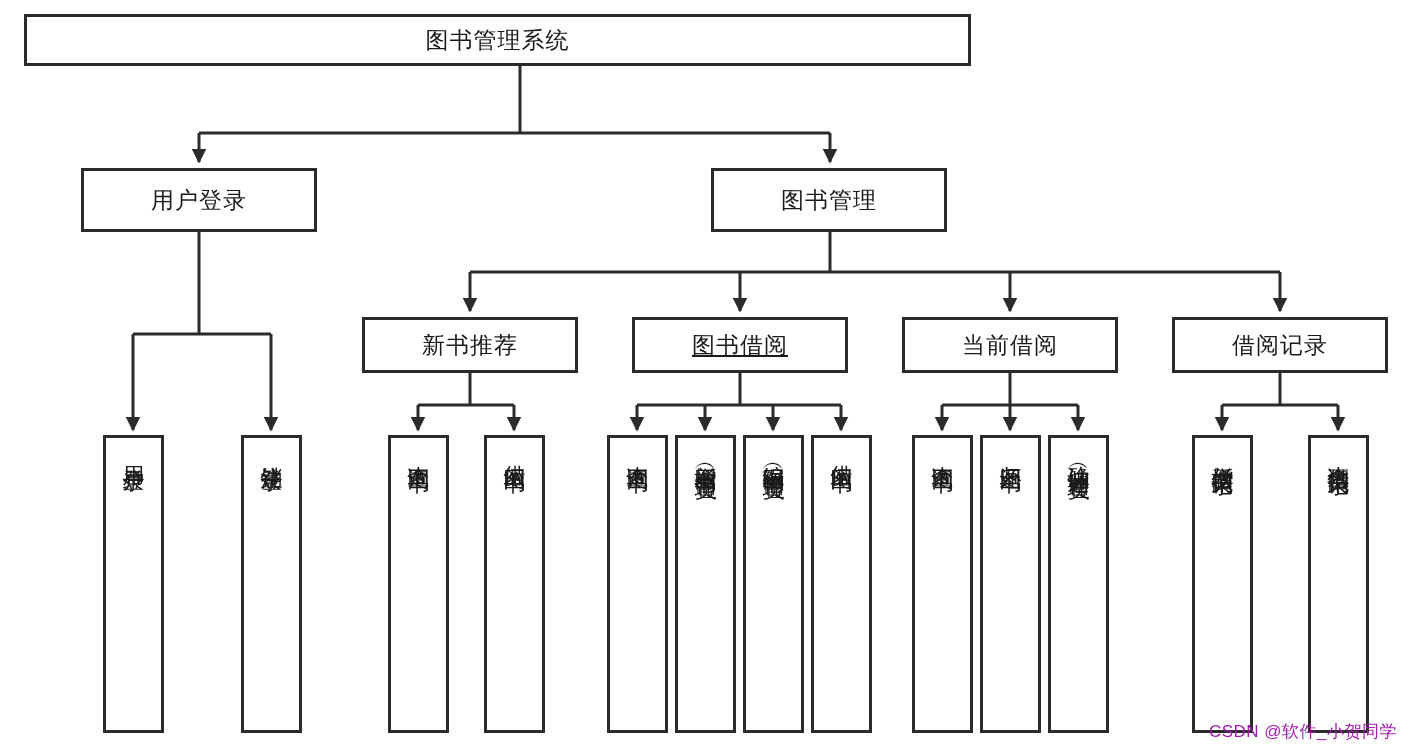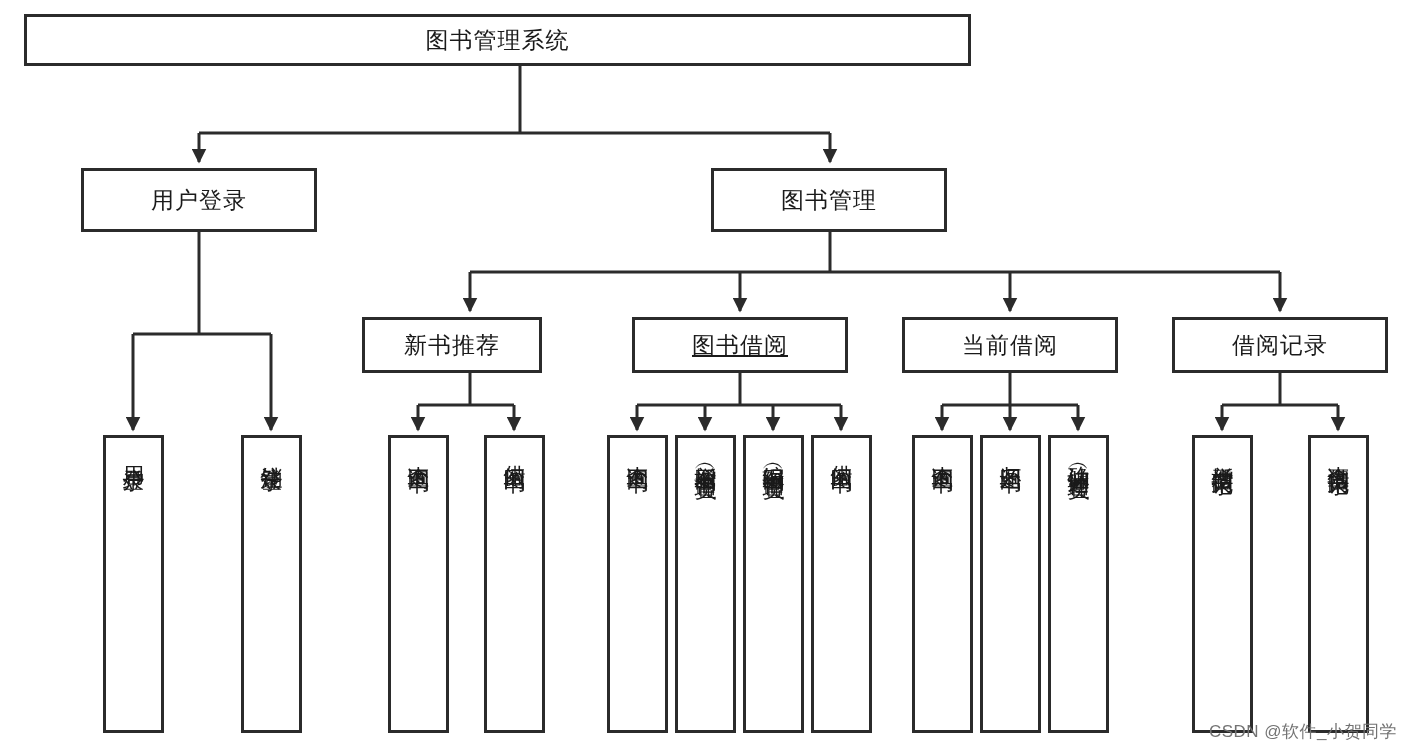--- a/index.html
+++ b/index.html
@@ -52,21 +52,21 @@
     top: 0;
     width: 1405px;
     height: 747px;
     pointer-events: none;
   }
   .watermark {
     position: absolute;
     right: 8px;
     bottom: 4px;
     font-size: 17px;
-    color: #737373;
+    color: #a21caf;
     white-space: nowrap;
     letter-spacing: 0.5px;
   }
 </style>
 </head>
 <body>
 
 <div id="canvas">
 
   <svg id="edges" viewBox="0 0 1405 747" xmlns="http://www.w3.org/2000/svg">
@@ -118,21 +118,21 @@
       <path d="M 1338 405 L 1338 430" marker-end="url(#arrow)"></path>
     </g>
   </svg>
 
   <div class="node horizontal" style="left:17px; top:14px; width:947px; height:52px;margin-left:7px;">图书管理系统</div>
 
   <div class="node horizontal" style="left:81px; top:168px; width:236px; height:64px;">用户登录</div>
 
   <div class="node horizontal" style="left:711px; top:168px; width:236px; height:64px;">图书管理</div>
 
-  <div class="node horizontal" style="left:362px; top:317px; width:180px; height:56px;">新书推荐</div>
+  <div class="node horizontal" style="left:362px; top:317px; width:216px; height:56px;">新书推荐</div>
 
   <div class="node horizontal" style="left:632px; top:317px; width:216px; height:56px;text-decoration:underline;">图书借阅</div>
 
   <div class="node horizontal" style="left:1172px; top:317px; width:216px; height:56px;">借阅记录</div>
 
   <div class="node horizontal" style="left:902px; top:317px; width:216px; height:56px;">当前借阅</div>
 
   <div class="node vertical" style="left:103px; top:435px; width:61px; height:298px;">
     <span class="vtext">用户登录</span>
   </div>

